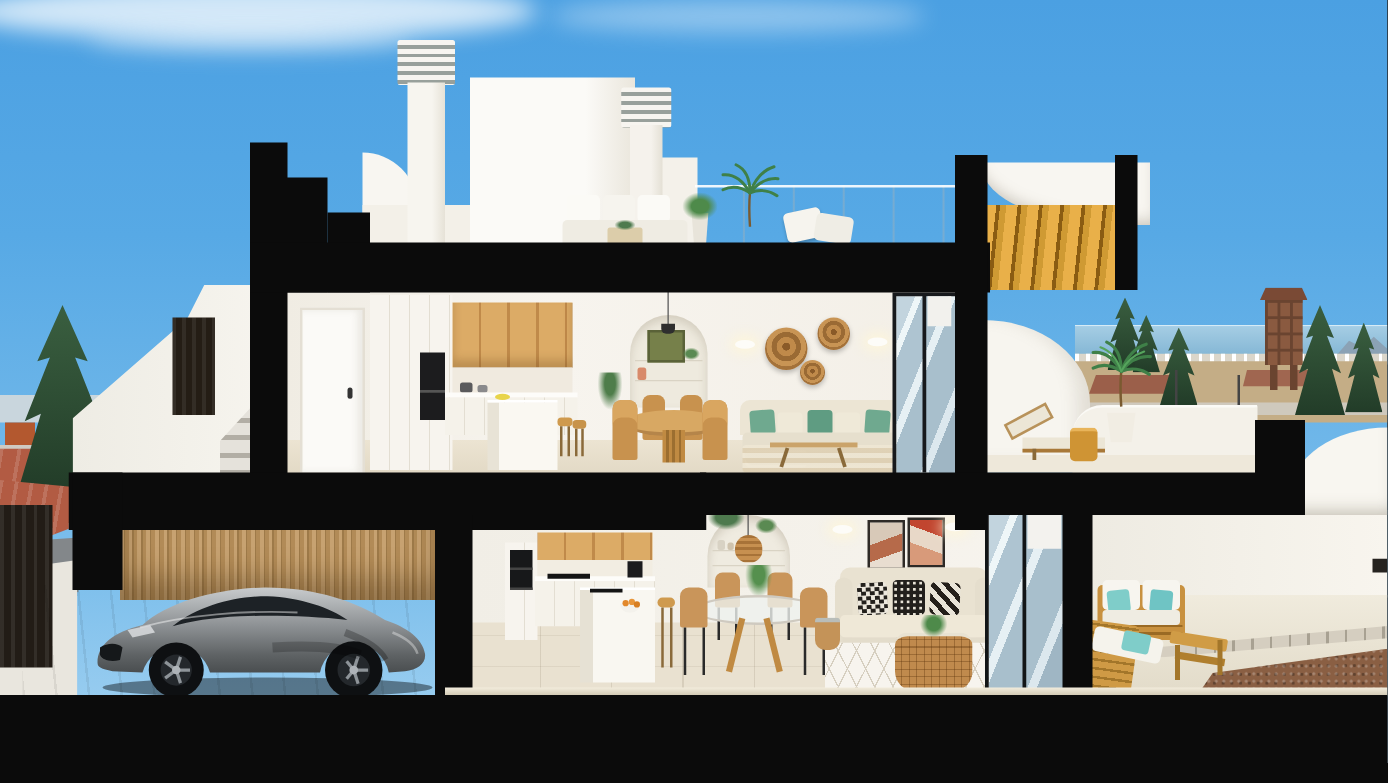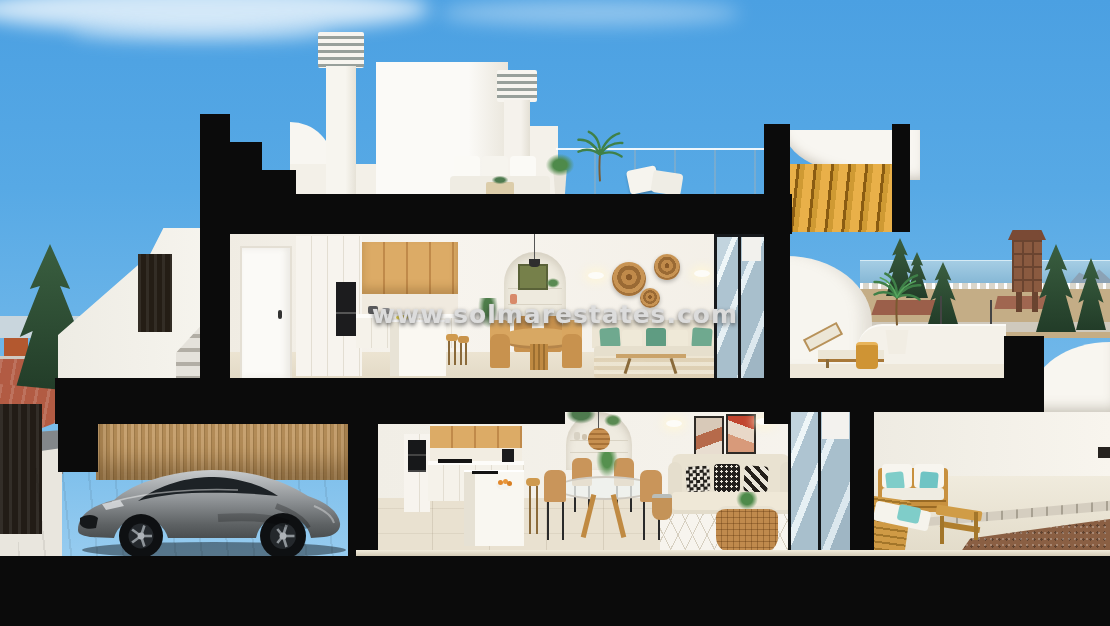--- a/index.html
+++ b/index.html
@@ -347,14 +347,13 @@
   <div class="blk" style="left:892px;top:124px;width:18px;height:108px"></div>
   <div class="blk" style="left:55px;top:378px;width:510px;height:46px"></div>
   <div class="blk" style="left:560px;top:378px;width:472px;height:34px"></div>
   <div class="blk" style="left:1004px;top:336px;width:40px;height:76px"></div>
   <div class="blk" style="left:58px;top:378px;width:40px;height:94px"></div>
   <div class="blk" style="left:348px;top:412px;width:30px;height:146px"></div>
   <div class="blk" style="left:850px;top:408px;width:24px;height:150px"></div>
   <div class="abs" style="left:356px;top:550px;width:754px;height:7px;background:linear-gradient(180deg,#f2ecdc,#cfc6b0)"></div>
   <div class="blk" style="left:0;top:556px;width:1110px;height:70px"></div>
 
-  <div class="watermark">www.solmarestates.com</div>
 </div>
 
 </body></html>

